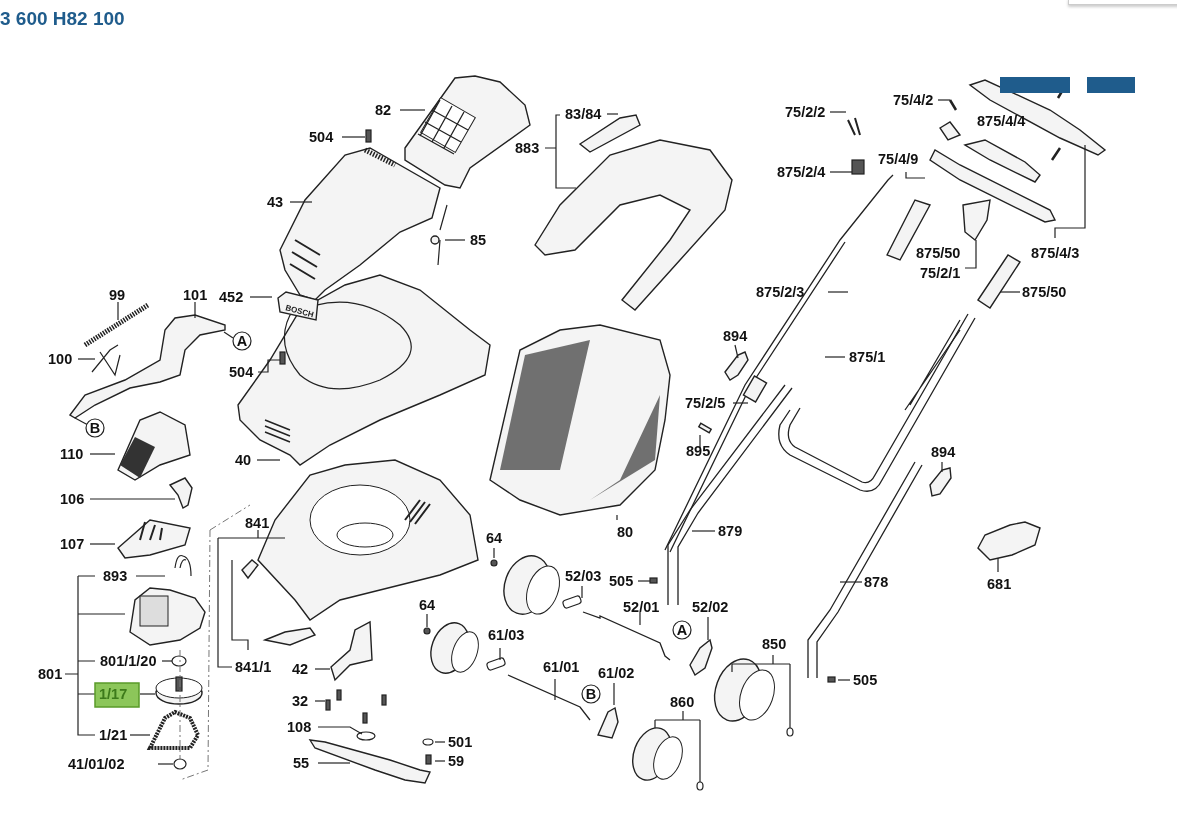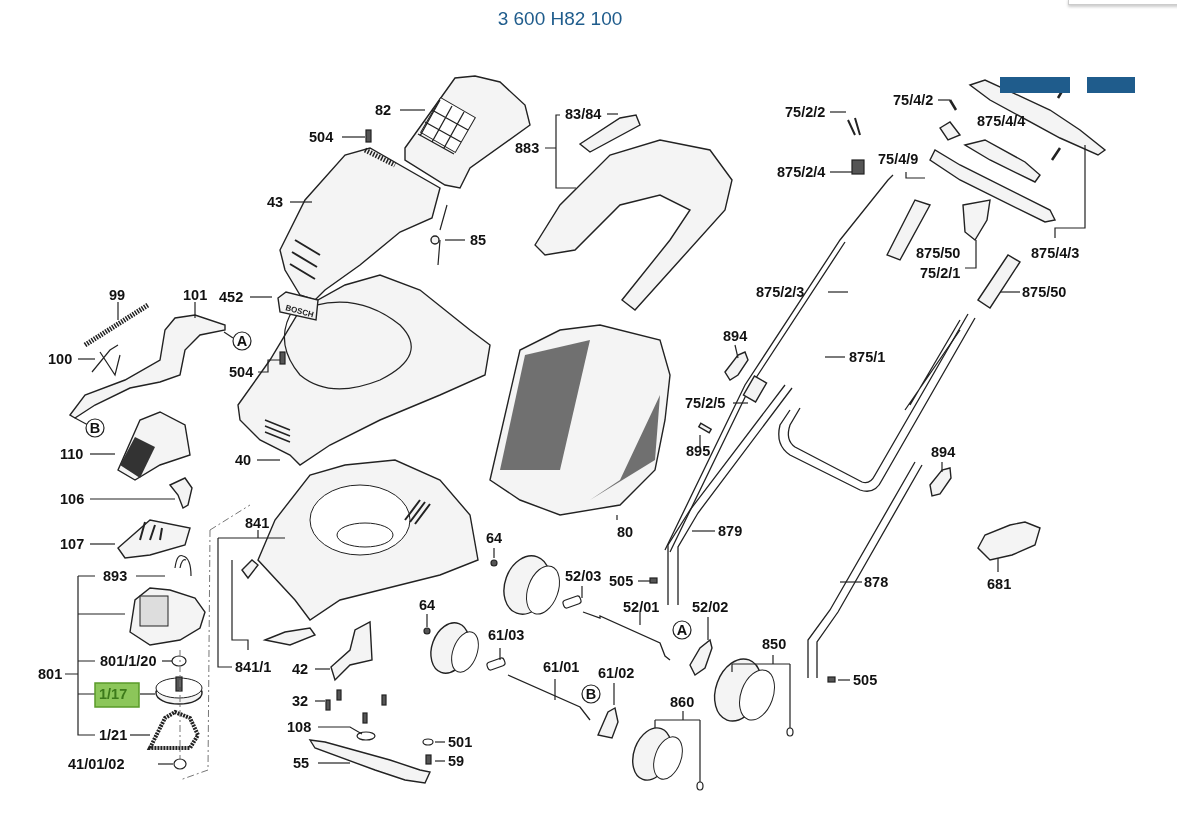--- a/index.html
+++ b/index.html
@@ -1,17 +1,17 @@
 <!DOCTYPE html>
 <html><head>
 <meta charset="utf-8">
 <style>
   html,body{margin:0;padding:0;background:#fff;}
   body{width:1177px;height:829px;position:relative;overflow:hidden;font-family:"Liberation Sans",sans-serif;}
-  #title{position:absolute;left:0;width:1120px;top:8px;text-align:center;font-weight:normal;font-size:19px;color:#1f5c8c;}
+  #title{position:absolute;left:0;width:1120px;top:8px;font-weight:bold;font-size:19px;color:#1f5c8c;}
   svg{position:absolute;left:0;top:0;}
   .lbl{font-family:"Liberation Sans",sans-serif;font-weight:bold;font-size:14.5px;fill:#111;}
   .ln{stroke:#222;stroke-width:1.2;fill:none;}
   .dash{stroke:#777;stroke-width:1;fill:none;stroke-dasharray:7 3 2 3;}
   .part{stroke:#222;stroke-width:1.4;fill:#f4f4f4;}
   .dark{stroke:#222;stroke-width:1.2;fill:#555;}
   .tube{stroke:#222;stroke-width:1.3;fill:none;}
   .circ{stroke:#222;stroke-width:1.2;fill:#fff;}
   .hl{fill:#8cc65a;stroke:#5a9a2a;stroke-width:1.5;}
   .blue{fill:#1f5c8c;}

